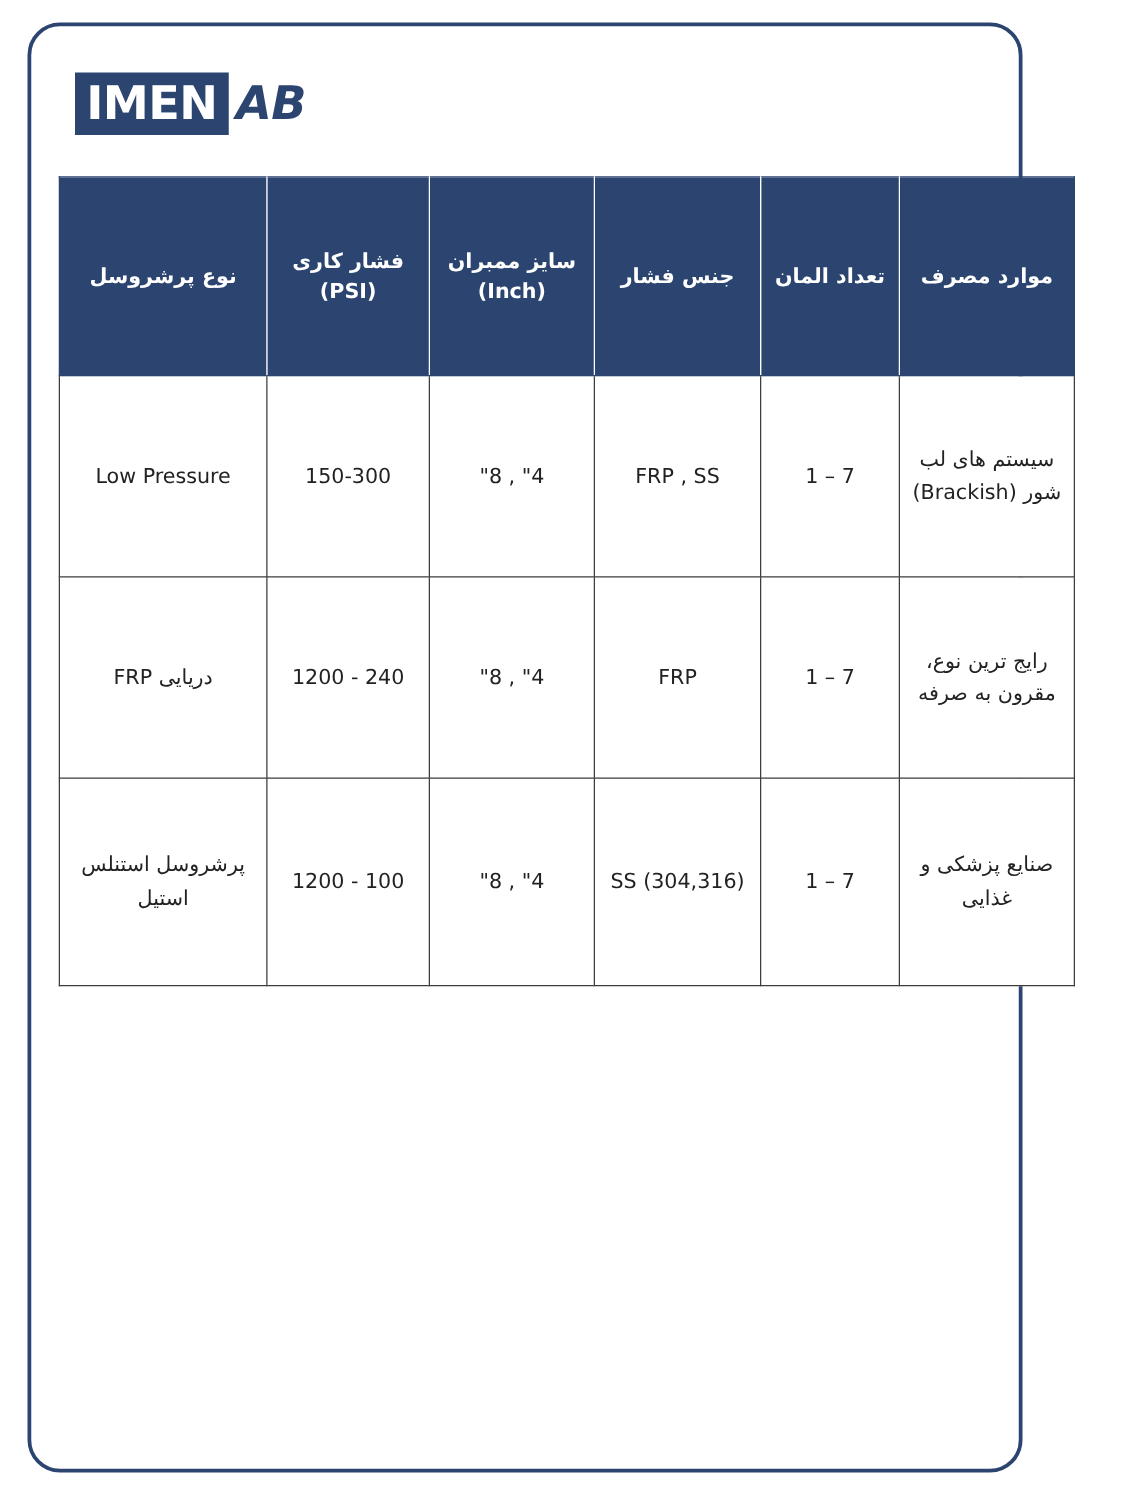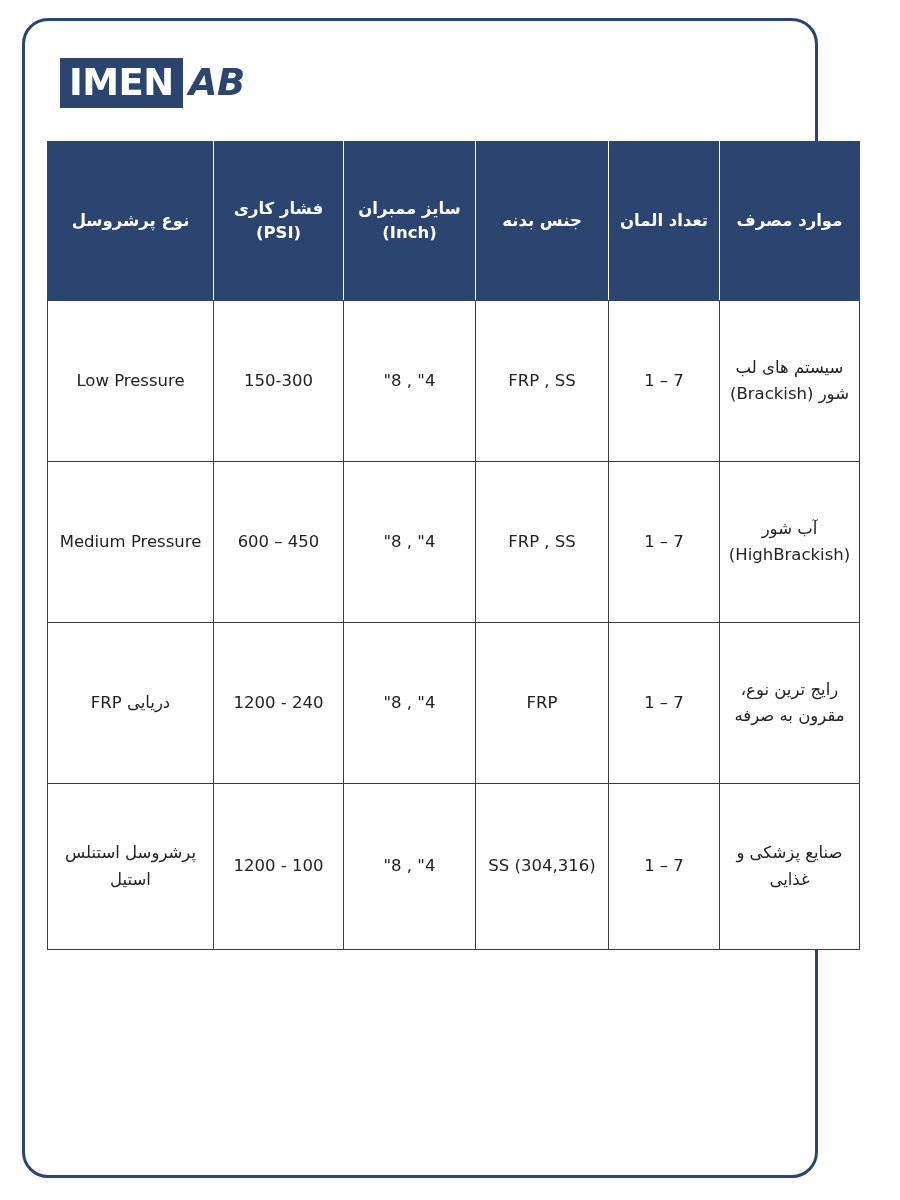--- a/index.html
+++ b/index.html
@@ -137,21 +137,21 @@
     </colgroup>
     <thead>
       <tr>
         <th>
           <span>موارد مصرف</span>
         </th>
         <th>
           <span>تعداد المان</span>
         </th>
         <th>
-          <span>جنس بدنه</span>
+          <span>جنس فشار</span>
         </th>
         <th>
           <span>سایز ممبران</span>
           <span class="hdr-sub">(Inch)</span>
         </th>
         <th>
           <span>فشار کاری</span>
           <span class="hdr-sub">(PSI)</span>
         </th>
         <th>
@@ -162,28 +162,20 @@
     <tbody>
       <tr>
         <td><span>سیستم های لب شور (Brackish)</span></td>
         <td><span class="cell-latin">1 – 7</span></td>
         <td><span class="cell-latin">FRP , SS</span></td>
         <td><span class="cell-latin">"8 , "4</span></td>
         <td><span class="cell-latin">150-300</span></td>
         <td><span>Low Pressure</span></td>
       </tr>
       <tr>
-        <td><span>آب شور (HighBrackish)</span></td>
-        <td><span class="cell-latin">1 – 7</span></td>
-        <td><span class="cell-latin">FRP , SS</span></td>
-        <td><span class="cell-latin">"8 , "4</span></td>
-        <td><span class="cell-latin">600 – 450</span></td>
-        <td><span>Medium Pressure</span></td>
-      </tr>
-      <tr>
         <td><span>رایج ترین نوع، مقرون به صرفه</span></td>
         <td><span class="cell-latin">1 – 7</span></td>
         <td><span class="cell-latin">FRP</span></td>
         <td><span class="cell-latin">"8 , "4</span></td>
         <td><span class="cell-latin">1200 - 240</span></td>
         <td><span>دریایی FRP</span></td>
       </tr>
       <tr>
         <td><span>صنایع پزشکی و غذایی</span></td>
         <td><span class="cell-latin">1 – 7</span></td>

